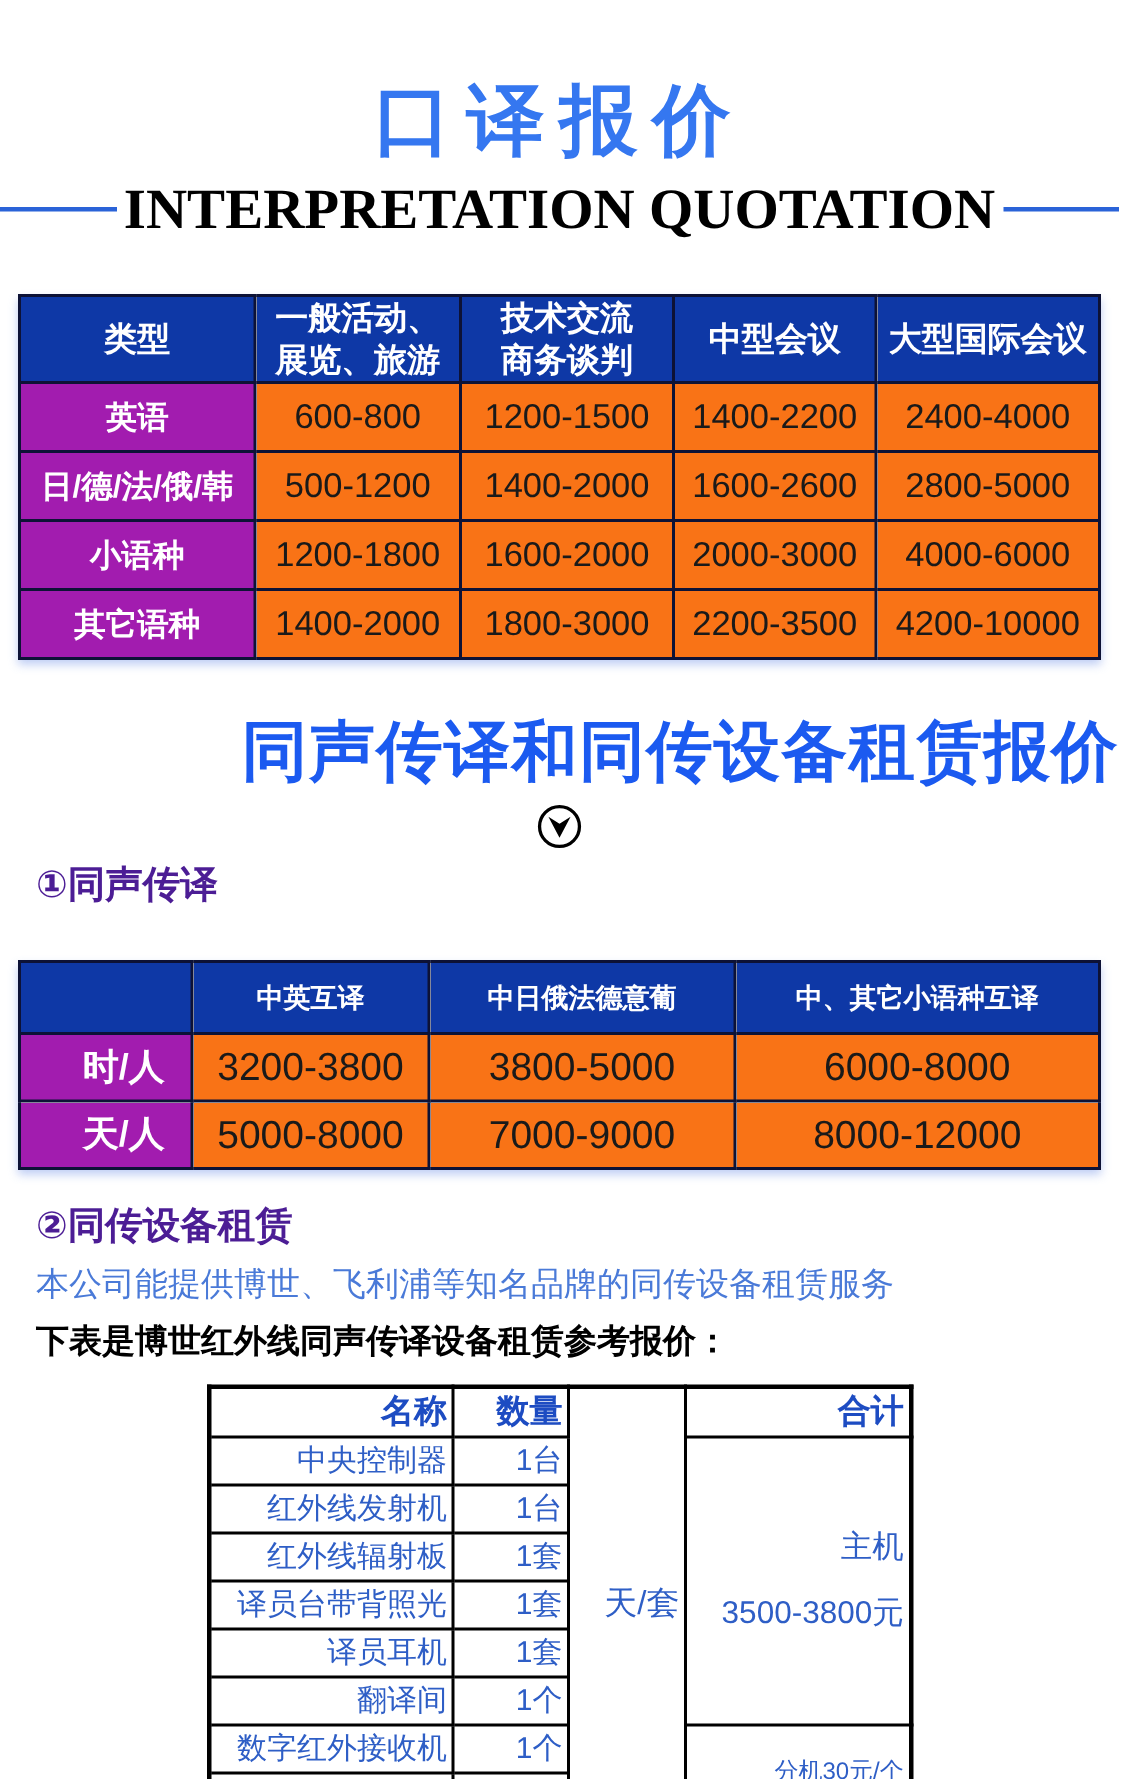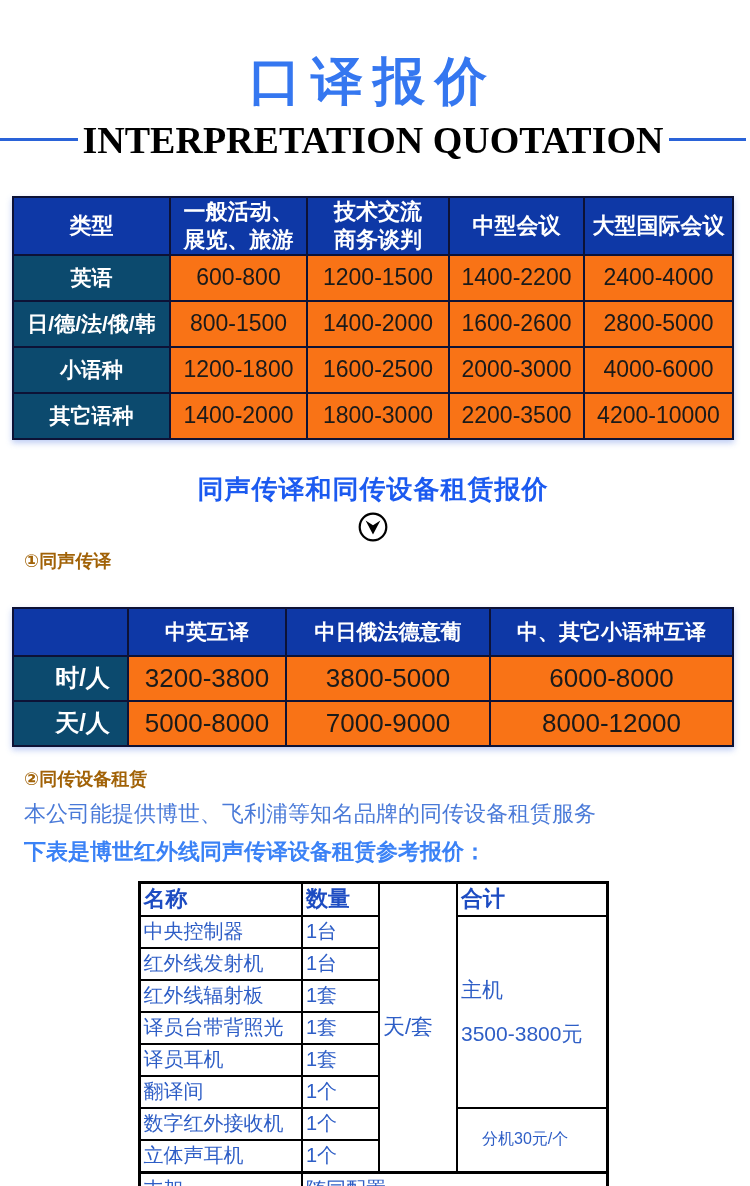--- a/index.html
+++ b/index.html
@@ -14,43 +14,43 @@
   .hero-subtitle{font-family:"Liberation Serif","DejaVu Serif",serif;font-weight:bold;
     font-size:38px;color:#000000;padding:0 5px;white-space:nowrap;}
 
   
   .quote-table{border-collapse:collapse;table-layout:fixed;width:720px;margin:34px auto 0;
     box-shadow:0 3px 6px rgba(110,145,230,0.45);}
   .quote-table th,.quote-table td{border:2px solid #0d1236;text-align:center;vertical-align:middle;
     padding:0;overflow:hidden;}
   .quote-table th{background:#0e38a6;color:#ffffff;font-size:22px;font-weight:bold;
     white-space:pre-line;line-height:1.25;}
-  .quote-table td.row-label{background:#0c4a6e;color:#ffffff;font-size:21px;font-weight:bold;}
+  .quote-table td.row-label{background:#a21caf;color:#ffffff;font-size:21px;font-weight:bold;}
   .quote-table td.val{background:#f97316;color:#1a1a1a;font-size:23px;}
   #interp-table th{height:56px;}
   #interp-table td{height:44px;}
-  #simul-table th{height:46px;font-size:21px;}
+  #simul-table th{height:46px;font-size:18px;}
   #simul-table td{height:43px;}
   #simul-table td.val{font-size:26px;}
   #simul-table td.row-label{font-size:24px;padding-left:24px;}
 
   
-  .section-title{margin:32px 0 4px;text-align:center;font-size:26px;font-weight:bold;
+  .section-title{margin:32px 0 4px;text-align:right;font-size:44px;font-weight:bold;
     color:#1b5af0;letter-spacing:1px;}
   .arrow-wrap{text-align:center;margin:2px 0 0;line-height:0;}
 
-  .sub-heading{margin:6px 0 8px 24px;font-size:18px;font-weight:bold;color:#a16207;}
+  .sub-heading{margin:6px 0 8px 24px;font-size:25px;font-weight:bold;color:#4c1d95;}
   .sub-heading.second{margin-top:20px;}
   .desc1{margin:4px 0 0 24px;font-size:22px;color:#4a7ad8;}
-  .desc2{margin:8px 0 0 24px;font-size:22px;font-weight:bold;color:#3b82f6;}
+  .desc2{margin:8px 0 0 24px;font-size:22px;font-weight:bold;color:#000000;}
 
   
   .equip-table{border-collapse:collapse;table-layout:fixed;width:468px;margin:14px auto 0;
     border:3px solid #000;}
-  .equip-table th,.equip-table td{border:2px solid #000;text-align:left;vertical-align:middle;
+  .equip-table th,.equip-table td{border:2px solid #000;text-align:right;vertical-align:middle;
     color:#2e5ec6;font-size:20px;padding:0 3px;}
   .equip-table th{font-size:22px;font-weight:bold;color:#1d4cc2;height:31px;}
   .equip-table td{height:30px;}
   .equip-table td.unit-cell{font-size:22px;}
   .equip-table td.total-main-cell{font-size:21px;line-height:2.1;}
   .equip-table td.total-ext-cell{font-size:16px;padding-left:24px;}
   .equip-table tr.thick-top td{border-top:3px solid #000;height:32px;}
 </style>
 </head>
 <body>
@@ -87,29 +87,29 @@
       <tbody>
         <tr>
           <td class="row-label">英语</td>
           <td class="val">600-800</td>
           <td class="val">1200-1500</td>
           <td class="val">1400-2200</td>
           <td class="val">2400-4000</td>
         </tr>
         <tr>
           <td class="row-label">日/德/法/俄/韩</td>
-          <td class="val">800-1500</td>
+          <td class="val">500-1200</td>
           <td class="val">1400-2000</td>
           <td class="val">1600-2600</td>
           <td class="val">2800-5000</td>
         </tr>
         <tr>
           <td class="row-label">小语种</td>
           <td class="val">1200-1800</td>
-          <td class="val">1600-2500</td>
+          <td class="val">1600-2000</td>
           <td class="val">2000-3000</td>
           <td class="val">4000-6000</td>
         </tr>
         <tr>
           <td class="row-label">其它语种</td>
           <td class="val">1400-2000</td>
           <td class="val">1800-3000</td>
           <td class="val">2200-3500</td>
           <td class="val">4200-10000</td>
         </tr>

